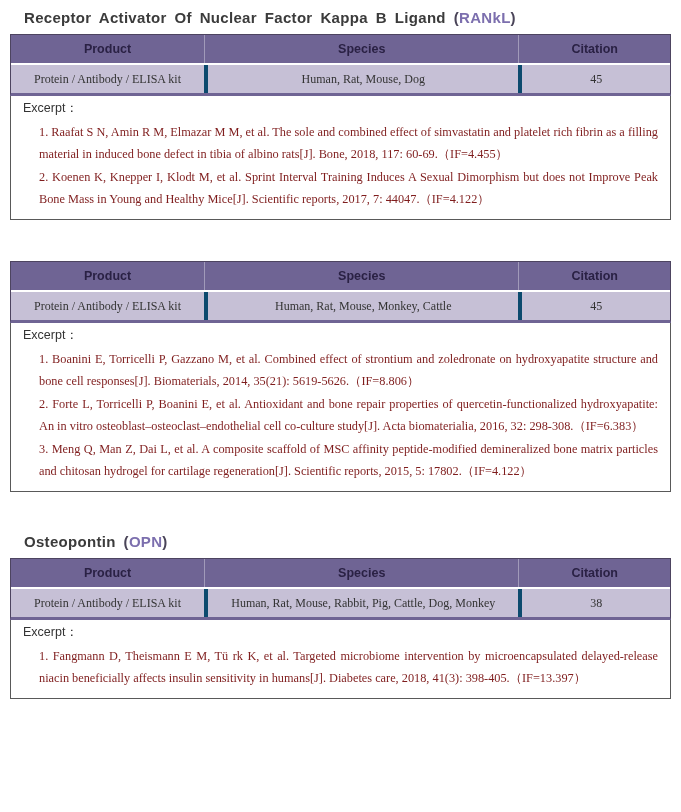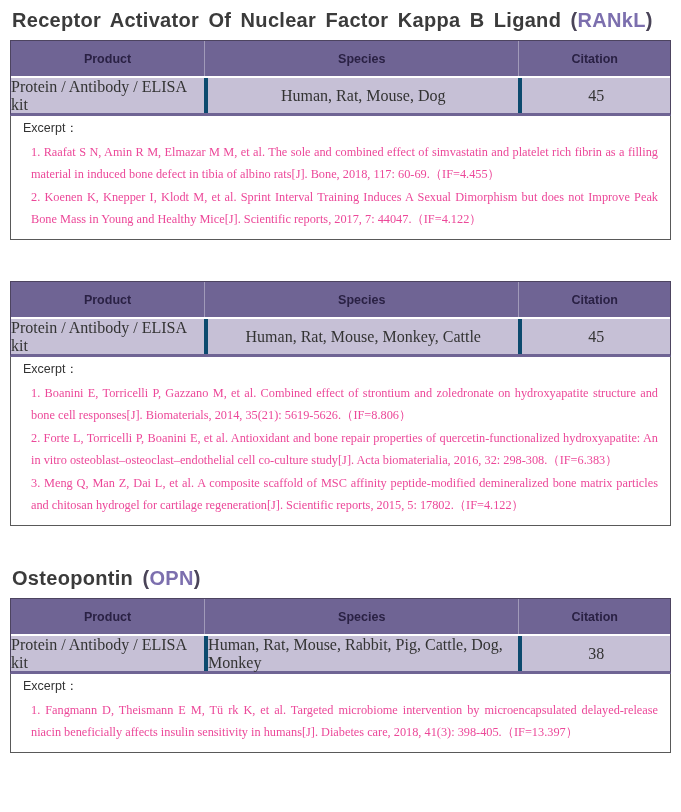--- a/index.html
+++ b/index.html
@@ -9,23 +9,23 @@
     font-family: "Liberation Serif", serif;
     color: #333333;
     -webkit-font-smoothing: antialiased;
   }
   .page { padding: 9px 10px 6px 10px; box-sizing: border-box; }
 
   section.protein-section { margin-bottom: 41px; }
   section.protein-section:last-child { margin-bottom: 0; }
 
   h2.section-heading {
-    margin: 0 0 8px 2px;
+    margin: 0 0 8px 14px;
     font-family: "Liberation Sans", sans-serif;
-    font-size: 20px;
+    font-size: 15px;
     font-weight: 700;
     color: #3b3b3b;
     letter-spacing: 0.3px;
     word-spacing: 3.5px;
   }
   h2.section-heading .abbr { color: #7c6fae; }
   h2.section-heading .paren { color: #4a4458; }
 
   .tbl {
     border: 1px solid #4d4460;
@@ -36,25 +36,25 @@
     background: #6f6494;
     border-bottom: 2px solid #ffffff;
     font-family: "Liberation Sans", sans-serif;
     font-weight: 700;
     font-size: 12.5px;
     color: #2a2144;
   }
   .trow {
     display: flex;
     background: #c6c0d6;
-    font-size: 16px;
+    font-size: 12px;
     color: #333333;
   }
   .th, .td {
-    height: 35px;
+    height: 28px;
     display: flex;
     align-items: center;
     justify-content: center;
     box-sizing: border-box;
   }
   .col-product  { width: 29.3%; }
   .col-species  { width: 47.7%; }
   .col-citation { width: 23%;  }
   .thead .th + .th { border-left: 1px solid rgba(255,255,255,0.35); text-align: right; }
   .trow  .td + .td { border-left: 4px solid #0c4a6e; }
@@ -65,25 +65,25 @@
     padding: 0 12px 9px 12px;
   }
   .excerpt-label {
     margin: 0;
     font-family: "Liberation Sans", sans-serif;
     font-size: 12.5px;
     line-height: 24px;
     color: #333333;
   }
   p.reference {
-    margin: 1px 0 0 8px;
+    margin: 1px 0 0 16px;
     font-size: 12.3px;
     line-height: 22px;
     text-align: justify;
-    color: #ec4899;
+    color: #7f1d1d;
   }
 </style>
 </head>
 <body>
 
 <div class="page">
 
   <section class="protein-section">
     <h2 class="section-heading"><span>Receptor Activator Of Nuclear Factor Kappa B Ligand</span> <span class="paren">(</span><span class="abbr">RANkL</span><span class="paren">)</span></h2>
     <div class="tbl">

